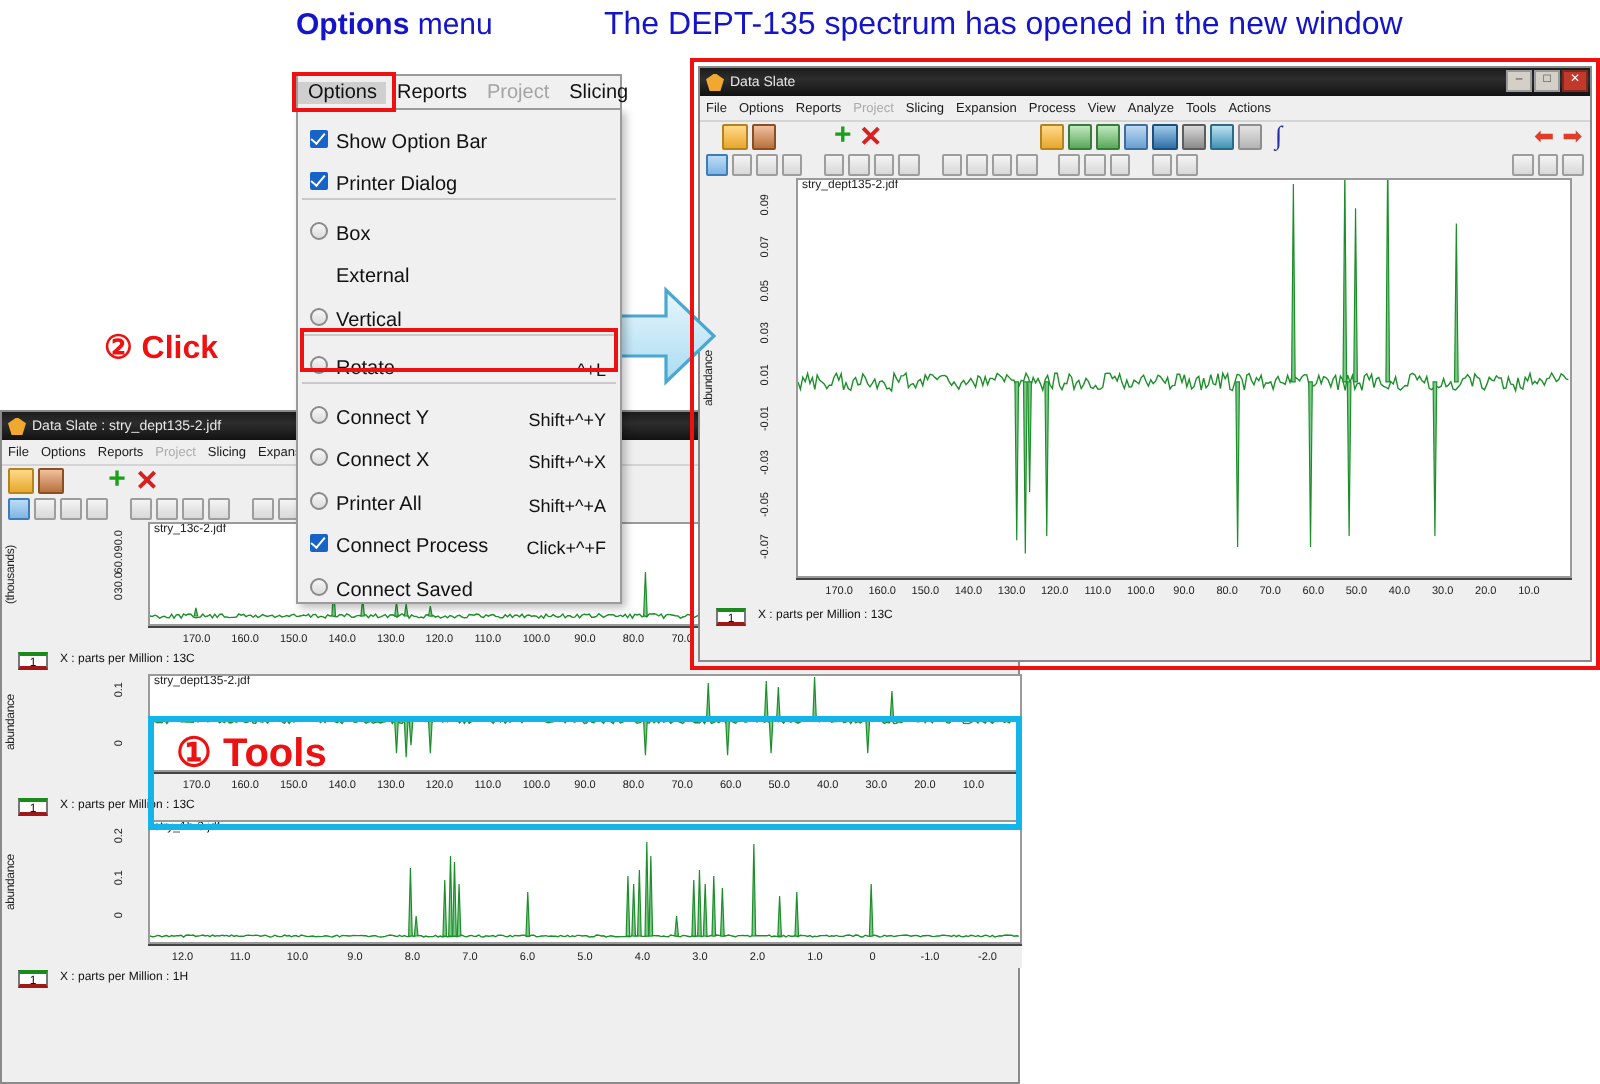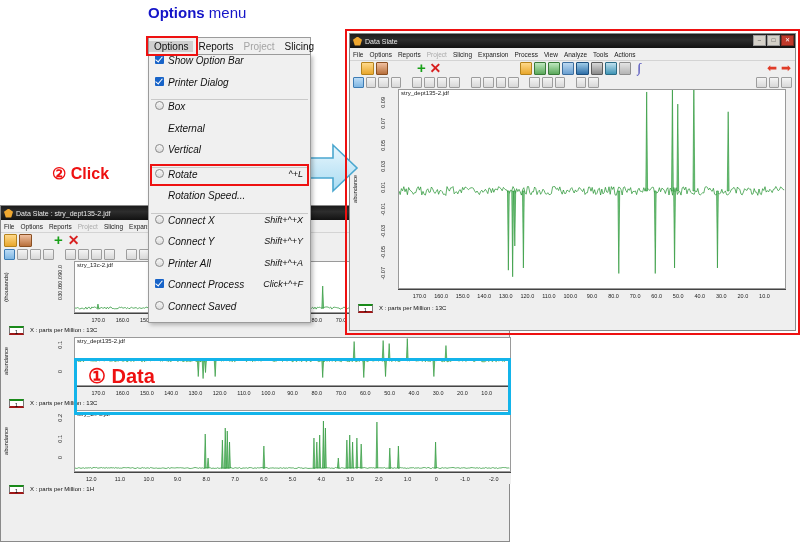--- a/index.html
+++ b/index.html
@@ -106,24 +106,23 @@
   }
 
   
   #options-dropdown {
     position: absolute; left: 148px; top: 54px; width: 163px;
     background: #f0f0f0; border: 1px solid #9b9b9b;
     box-shadow: 2px 2px 4px rgba(0,0,0,0.25);
     z-index: 60;
   }
   .mi {
-    display: flex; align-items: flex-start;
+    display: flex; align-items: flex-end;
     height: 21.5px; padding-left: 6px; font-size: 10px; color: #111;
     position: relative;
-    font-style: italic;
   }
   .mi .mi-label { flex: 1; white-space: nowrap; }
   .mi .mi-accel { font-size: 9px; color: #111; padding-right: 7px; white-space: nowrap; }
   .mi .mark { width: 13px; flex: 0 0 13px; display: inline-block; }
   .chk {
     display: inline-block; width: 9px; height: 9px;
     background: #1763c8; border-radius: 1px; position: relative;
   }
   .chk:after {
     content: ""; position: absolute; left: 2px; top: 0px;
@@ -159,20 +158,21 @@
 
   #big-arrow { position: absolute; left: 297px; top: 142px; width: 62px; height: 52px; z-index: 58; }
 </style>
 </head>
 <body>
 <div id="root">
 
 <div class="ann-title" id="options-menu-caption">
   <span>Options</span><span class="light"> menu</span>
 </div>
+<div class="ann-title" id="dept-caption">The DEPT-135 spectrum has opened in the new window</div>
 
 <div class="win" id="left-window" style="left:0px; top:205px; width:510px; height:337px;">
   <div class="titlebar">
     <div class="tb-icon"></div>
     <div class="tb-text">Data Slate : stry_dept135-2.jdf</div>
   </div>
   <div class="menubar" id="left-menubar">
         <span>File</span>
         <span>Options</span>
         <span>Reports</span>
@@ -586,34 +586,30 @@
       <div class="mi">
         <span class="mark"><i class="radio"></i></span>
         <span class="mi-label">Vertical</span>
       </div>
       <div class="mi-sep"></div>
       <div class="mi">
         <span class="mark"><i class="radio"></i></span>
         <span class="mi-label">Rotate</span>
         <span class="mi-accel">^+L</span>
       </div>
-      <div class="mi">
-        <span class="mark"></span>
-        <span class="mi-label">Rotation Speed...</span>
-      </div>
       <div class="mi-sep"></div>
+      <div class="mi">
+        <span class="mark"><i class="radio"></i></span>
+        <span class="mi-label">Connect Y</span>
+        <span class="mi-accel">Shift+^+Y</span>
+      </div>
       <div class="mi">
         <span class="mark"><i class="radio"></i></span>
         <span class="mi-label">Connect X</span>
         <span class="mi-accel">Shift+^+X</span>
-      </div>
-      <div class="mi">
-        <span class="mark"><i class="radio"></i></span>
-        <span class="mi-label">Connect Y</span>
-        <span class="mi-accel">Shift+^+Y</span>
       </div>
       <div class="mi">
         <span class="mark"><i class="radio"></i></span>
         <span class="mi-label">Printer All</span>
         <span class="mi-accel">Shift+^+A</span>
       </div>
       <div class="mi">
         <span class="mark"><i class="chk"></i></span>
         <span class="mi-label">Connect Process</span>
         <span class="mi-accel">Click+^+F</span>
@@ -622,21 +618,21 @@
         <span class="mark"><i class="radio"></i></span>
         <span class="mi-label">Connect Saved</span>
       </div>
     </div>
 
 <div class="hl-red" style="left:146px; top:36px; width:52px; height:20px;"></div>
 <div class="hl-red" style="left:150px; top:164px; width:159px; height:22px;"></div>
 <div class="hl-red" style="left:345px; top:29px; width:455px; height:306px;"></div>
 <div class="hl-cyan" style="left:74px; top:358px; width:437px; height:57px;"></div>
 
-<div class="click-ann" id="click1">① Data</div>
+<div class="click-ann" id="click1">① Tools</div>
 <div class="click-ann" id="click2">② Click</div>
 
 <svg id="big-arrow" viewBox="0 0 62 52">
   <defs>
     <linearGradient id="agrad" x1="0" y1="0" x2="0" y2="1">
       <stop offset="0" stop-color="#e8f6fd"></stop>
       <stop offset="1" stop-color="#aadcf2"></stop>
     </linearGradient>
   </defs>
   <polygon points="2,16 36,16 36,3 60,26 36,49 36,36 2,36" fill="url(#agrad)" stroke="#4aa7cf" stroke-width="1.6"></polygon>

